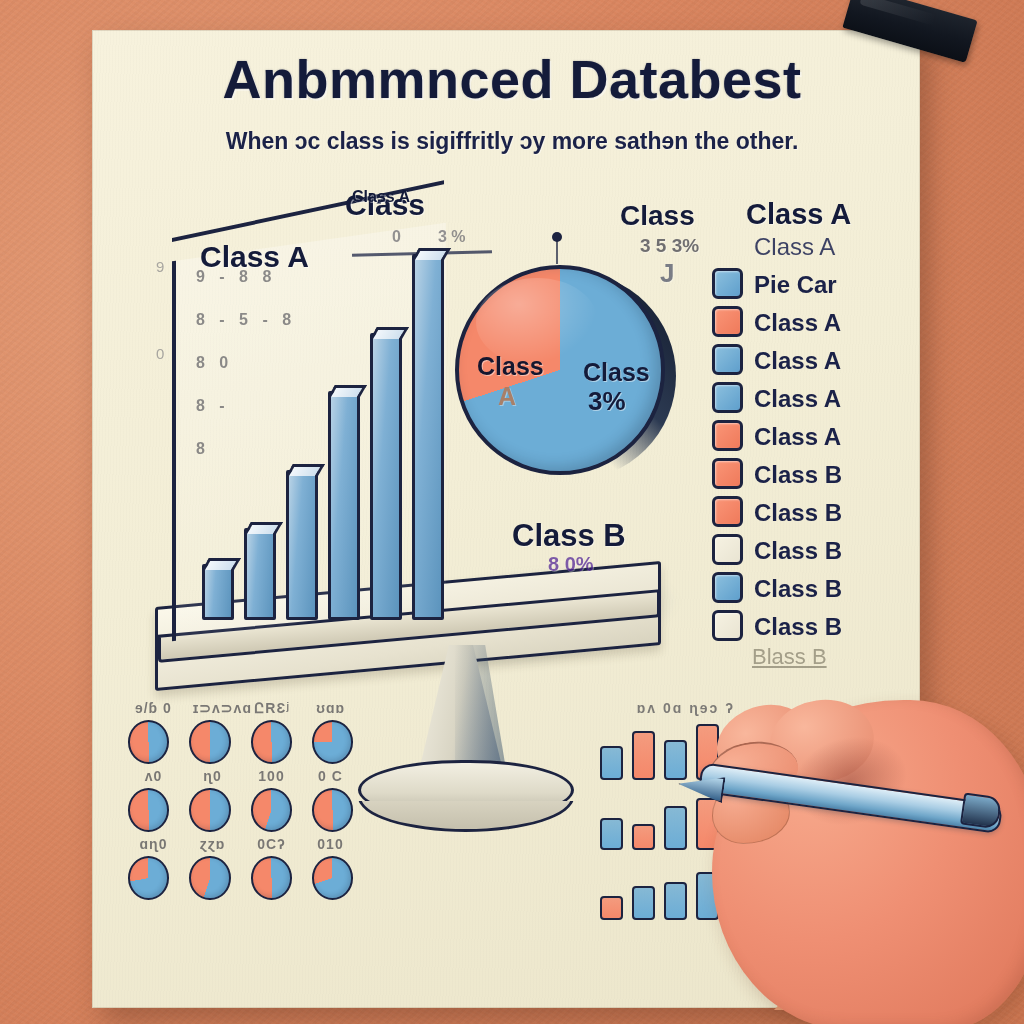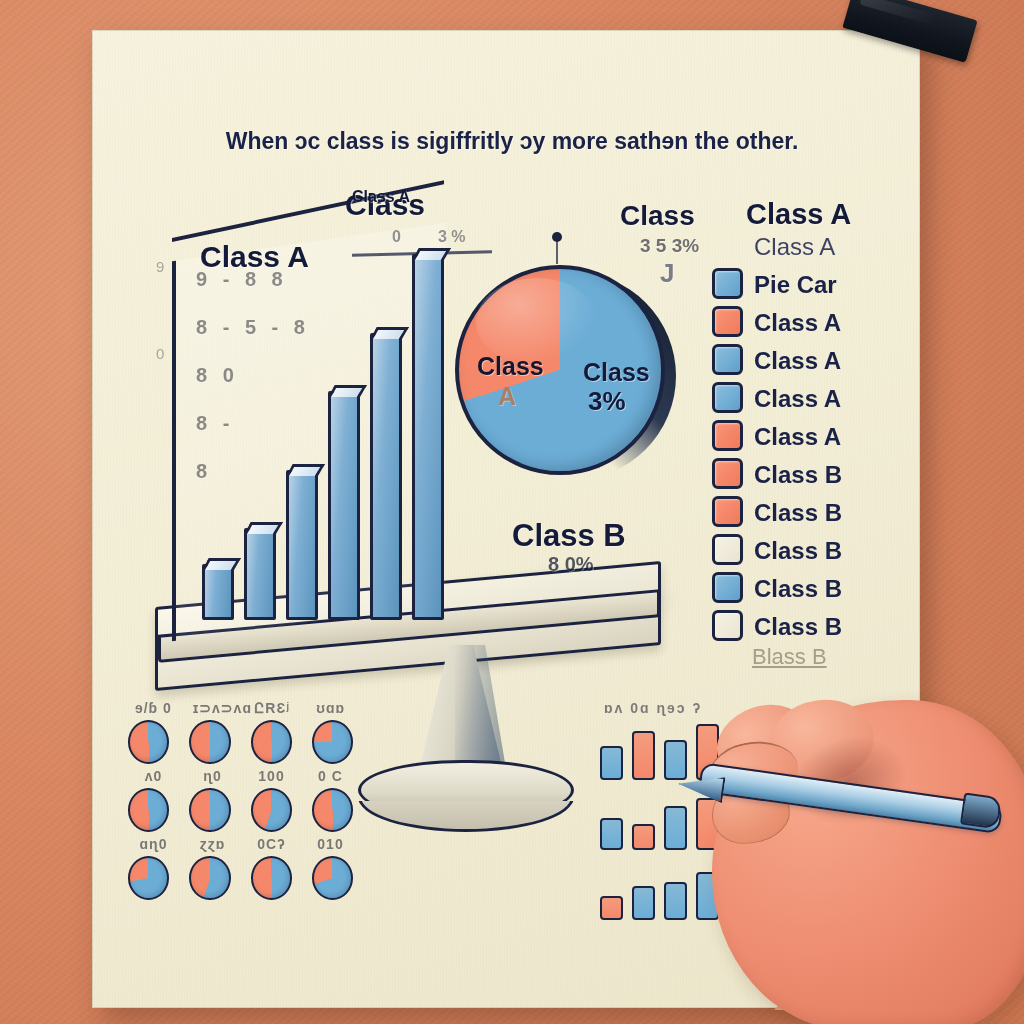--- a/index.html
+++ b/index.html
@@ -112,21 +112,21 @@
     border-left:4px solid #1c2340;
     background:linear-gradient(175deg,rgba(255,255,255,.30),rgba(255,255,255,.05));
     transform:skewY(-8deg);
   }
   .backdrop-top{
     position:absolute;left:172px;top:238px;width:272px;height:4px;
     background:#1c2340;transform:skewY(-12deg);transform-origin:left center;
   }
   .axis-ticks{position:absolute;left:196px;top:268px;width:250px;}
   .axis-ticks div{
-    font-size:20px;font-weight:bold;color:#4a4a52;opacity:.62;
+    font-size:16px;font-weight:bold;color:#4a4a52;opacity:.62;
     margin-bottom:25px;letter-spacing:5px;
   }
   .axis-nums{position:absolute;left:156px;top:258px;}
   .axis-nums div{font-size:15px;color:#6a6a72;opacity:.55;margin-bottom:70px;}
 
   .bars{position:absolute;left:196px;top:250px;width:260px;height:370px;}
   .bar{
     position:absolute;bottom:0;width:26px;
     background:linear-gradient(95deg,#b9d3e6 0%,#7fb0d4 38%,#5c94bd 100%);
     border:3px solid #1c2340;border-radius:2px;
@@ -169,21 +169,21 @@
 
   .pl{position:absolute;font-weight:bold;color:#141b3a;text-shadow:1px 1px 0 rgba(255,255,255,.45);}
   .pl-a-in{left:477px;top:352px;font-size:25px;color:#15162e;}
   .pl-a-pct{left:498px;top:382px;font-size:25px;color:#b8754f;opacity:.8;}
   .pl-b-in{left:583px;top:358px;font-size:25px;}
   .pl-b-pct{left:588px;top:386px;font-size:26px;}
   .pl-top{left:620px;top:200px;font-size:28px;}
   .pl-top-pct{left:640px;top:235px;font-size:19px;color:#45454f;opacity:.75;}
   .pl-top-j{left:660px;top:258px;font-size:26px;color:#2a3250;opacity:.6;}
   .pl-bot{left:512px;top:518px;font-size:31px;}
-  .pl-bot-pct{left:548px;top:553px;font-size:20px;color:#0f172a;opacity:.7;}
+  .pl-bot-pct{left:548px;top:553px;font-size:20px;color:#4c1d95;opacity:.7;}
   .pl-left{left:352px;top:188px;}
 
   
   .legend{position:absolute;left:712px;top:198px;width:190px;}
   .legend-title{
     font-size:29px;font-weight:bold;color:#141b3a;margin-left:34px;
     text-shadow:1px 1px 0 rgba(255,255,255,.45);
   }
   .legend-sub{
     font-size:24px;font-weight:normal;color:#1d2450;margin-left:42px;margin-top:2px;opacity:.85;
@@ -204,21 +204,21 @@
   .mini-row-lab{display:flex;gap:20px;margin:0 3px 4px 6px;}
   .mini-row-lab span{
     width:40px;font-size:14px;font-weight:bold;color:#32323c;opacity:.62;
     letter-spacing:1px;text-align:center;
   }
   .mini-row{display:flex;gap:20px;margin-bottom:4px;}
   .mp{width:40px;height:40px;border-radius:50%;border:2px solid #1c2340;box-shadow:inset -2px -2px 5px rgba(20,30,50,.18);}
 
   
   .mini-bars{position:absolute;left:600px;top:700px;width:135px;}
-  .mb-lab{font-size:14px;font-weight:bold;color:#32323c;opacity:.6;letter-spacing:2px;margin-bottom:6px;margin-left:4px;}
+  .mb-lab{font-size:14px;font-weight:bold;color:#32323c;opacity:.6;letter-spacing:2px;margin-bottom:6px;margin-left:4px;text-align:right;}
   .mb-row{display:flex;align-items:flex-end;gap:9px;height:58px;margin-bottom:12px;}
   .mb{width:19px;border:2px solid #1c2340;border-radius:4px;}
 
   
   .hand{
     position:absolute;left:712px;top:700px;width:330px;height:330px;
     background:radial-gradient(ellipse at 30% 25%, #f7a98c 0%, #ef8f73 45%, #dd7558 100%);
     border-radius:58% 40% 30% 42% / 52% 46% 40% 48%;
     box-shadow:-6px -4px 14px rgba(120,60,40,.18) inset, 6px 8px 18px rgba(90,45,25,.22);
   }
@@ -282,20 +282,21 @@
 
   <div class="wall"></div>
   <div class="wall-grain"></div>
 
   <div class="poster">
     <div class="poster-curl"></div>
   </div>
 
   <div class="tape"></div>
 
+  <div class="title">Anbmmnced Databest</div>
   <div class="subtitle">When ɔc class is sigiffritly ɔy more sathɘn the other.</div>
 
   <div class="table-shadow"></div>
   <div class="table-top"></div>
   <div class="table-top2"></div>
   <div class="pedestal"></div>
   <div class="pedestal-shade"></div>
   <div class="ped-base"></div>
   <div class="ped-base2"></div>
 

